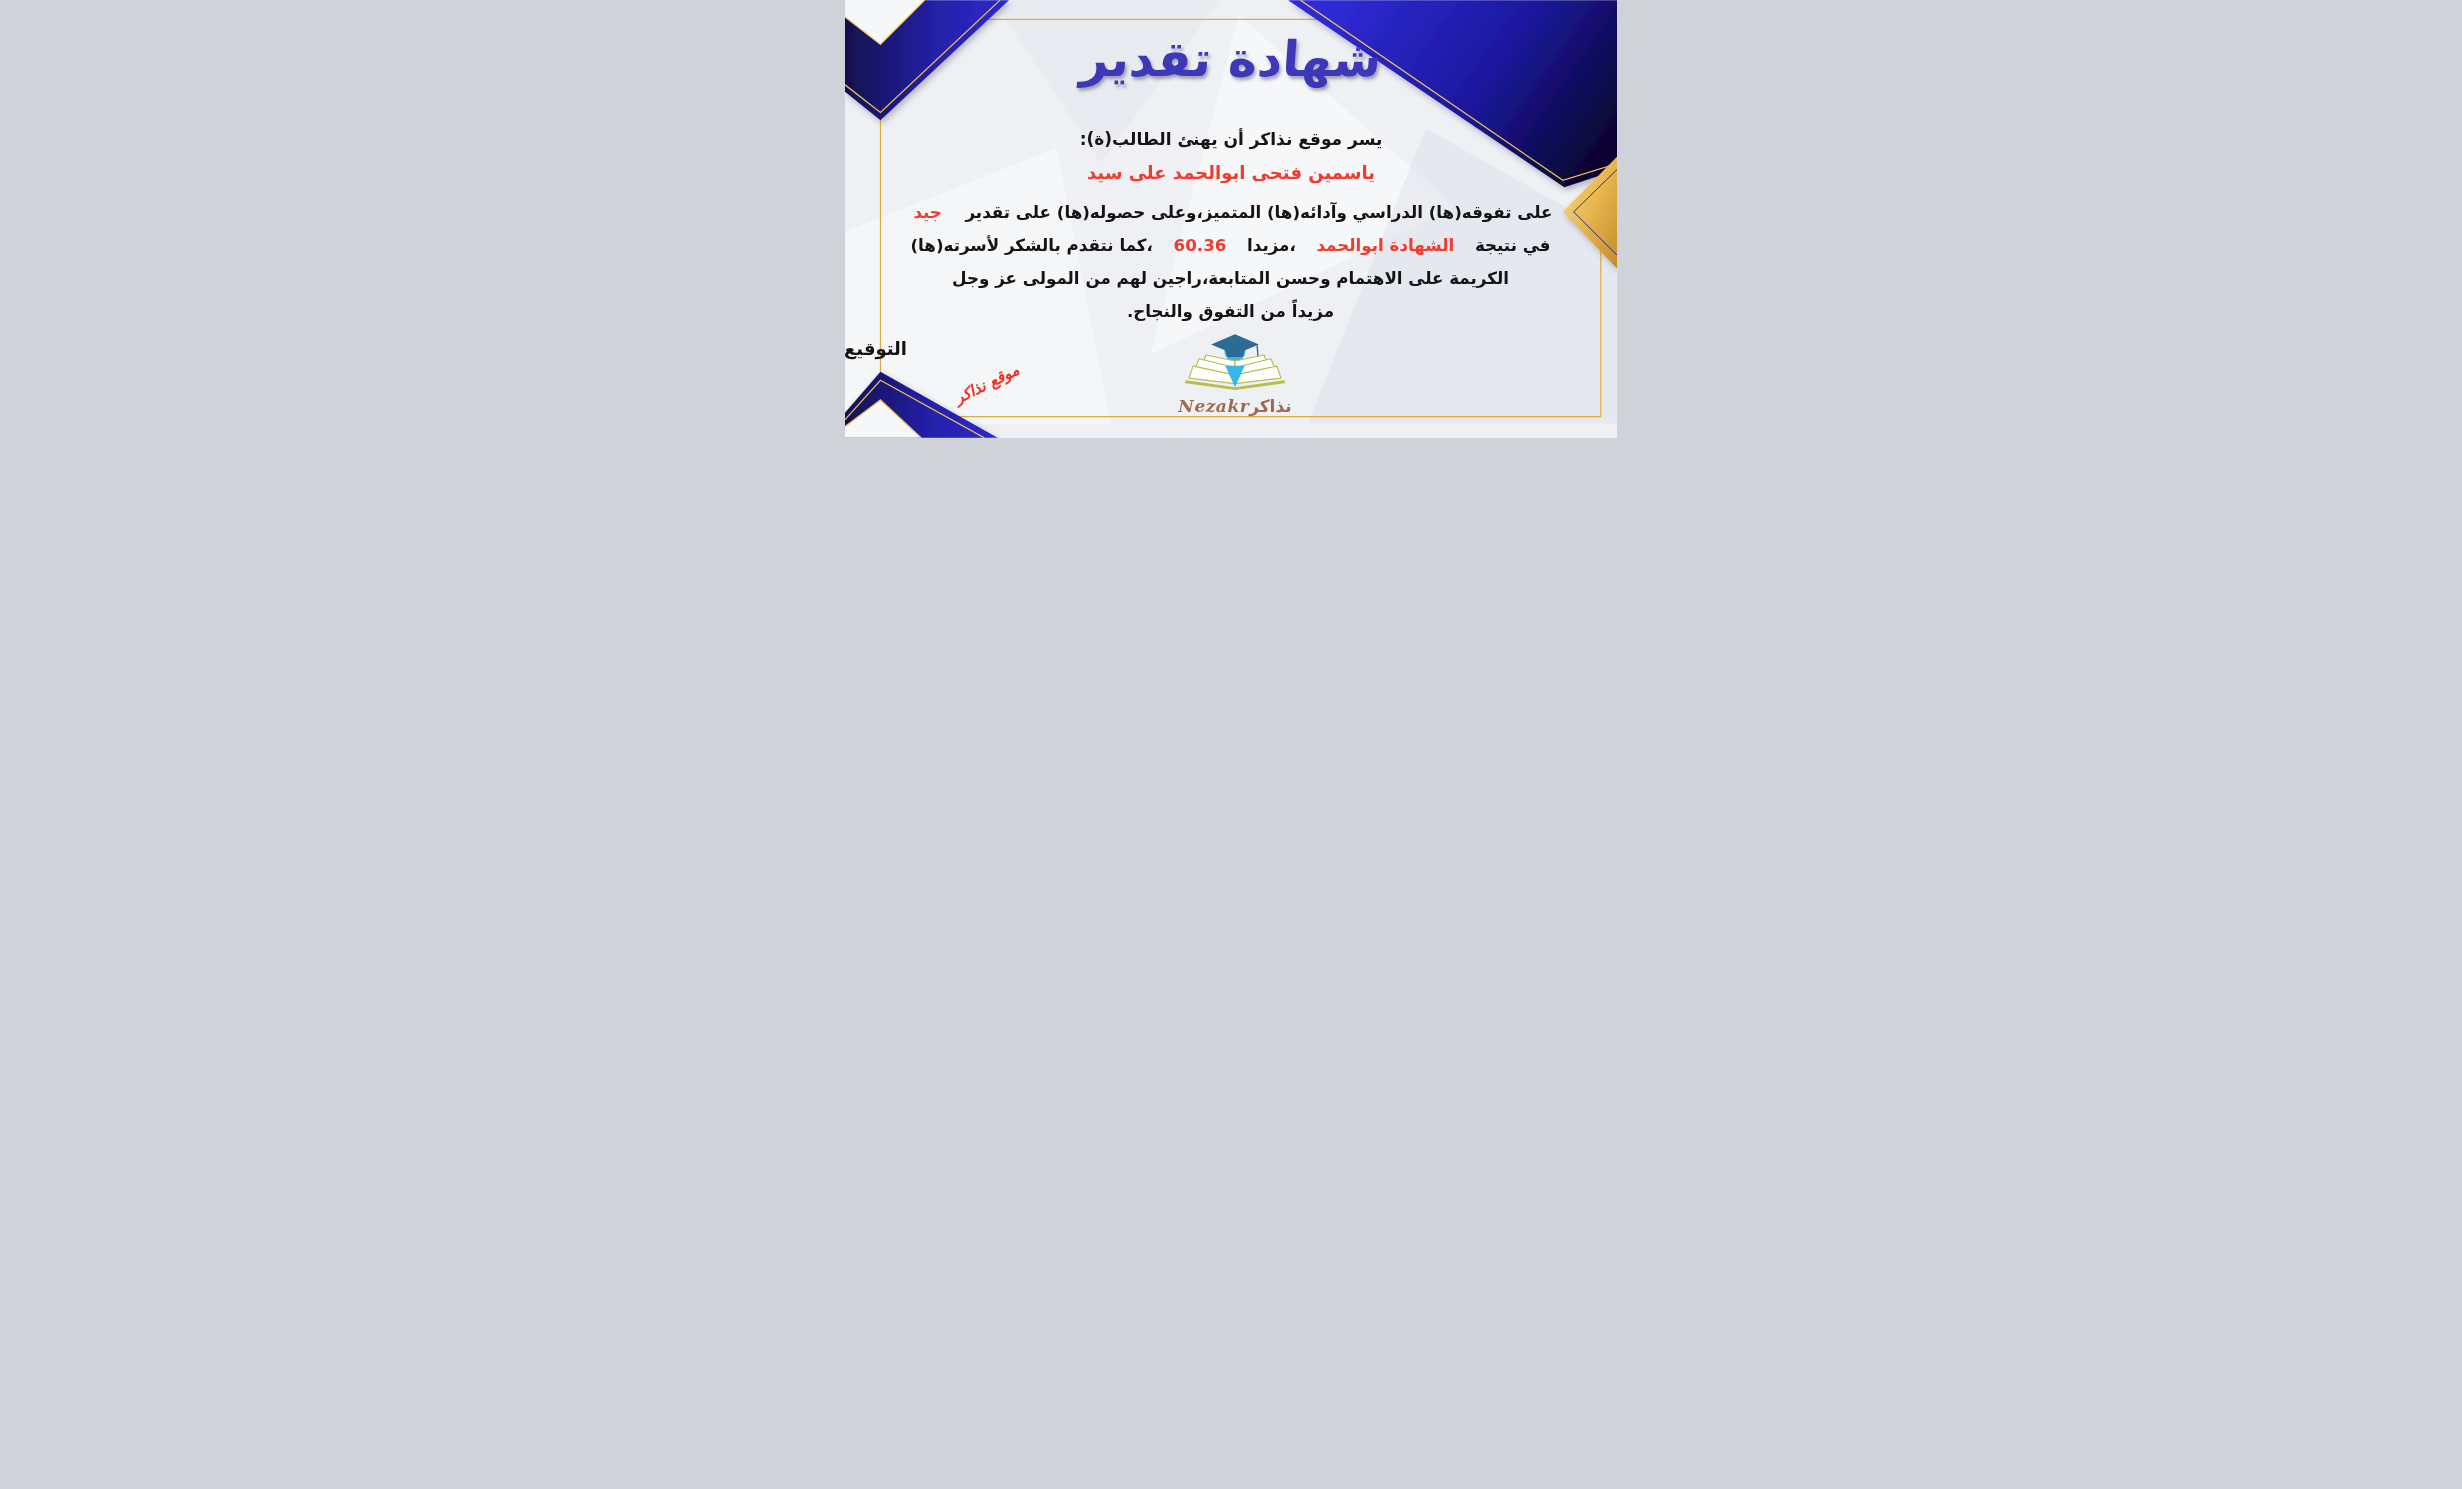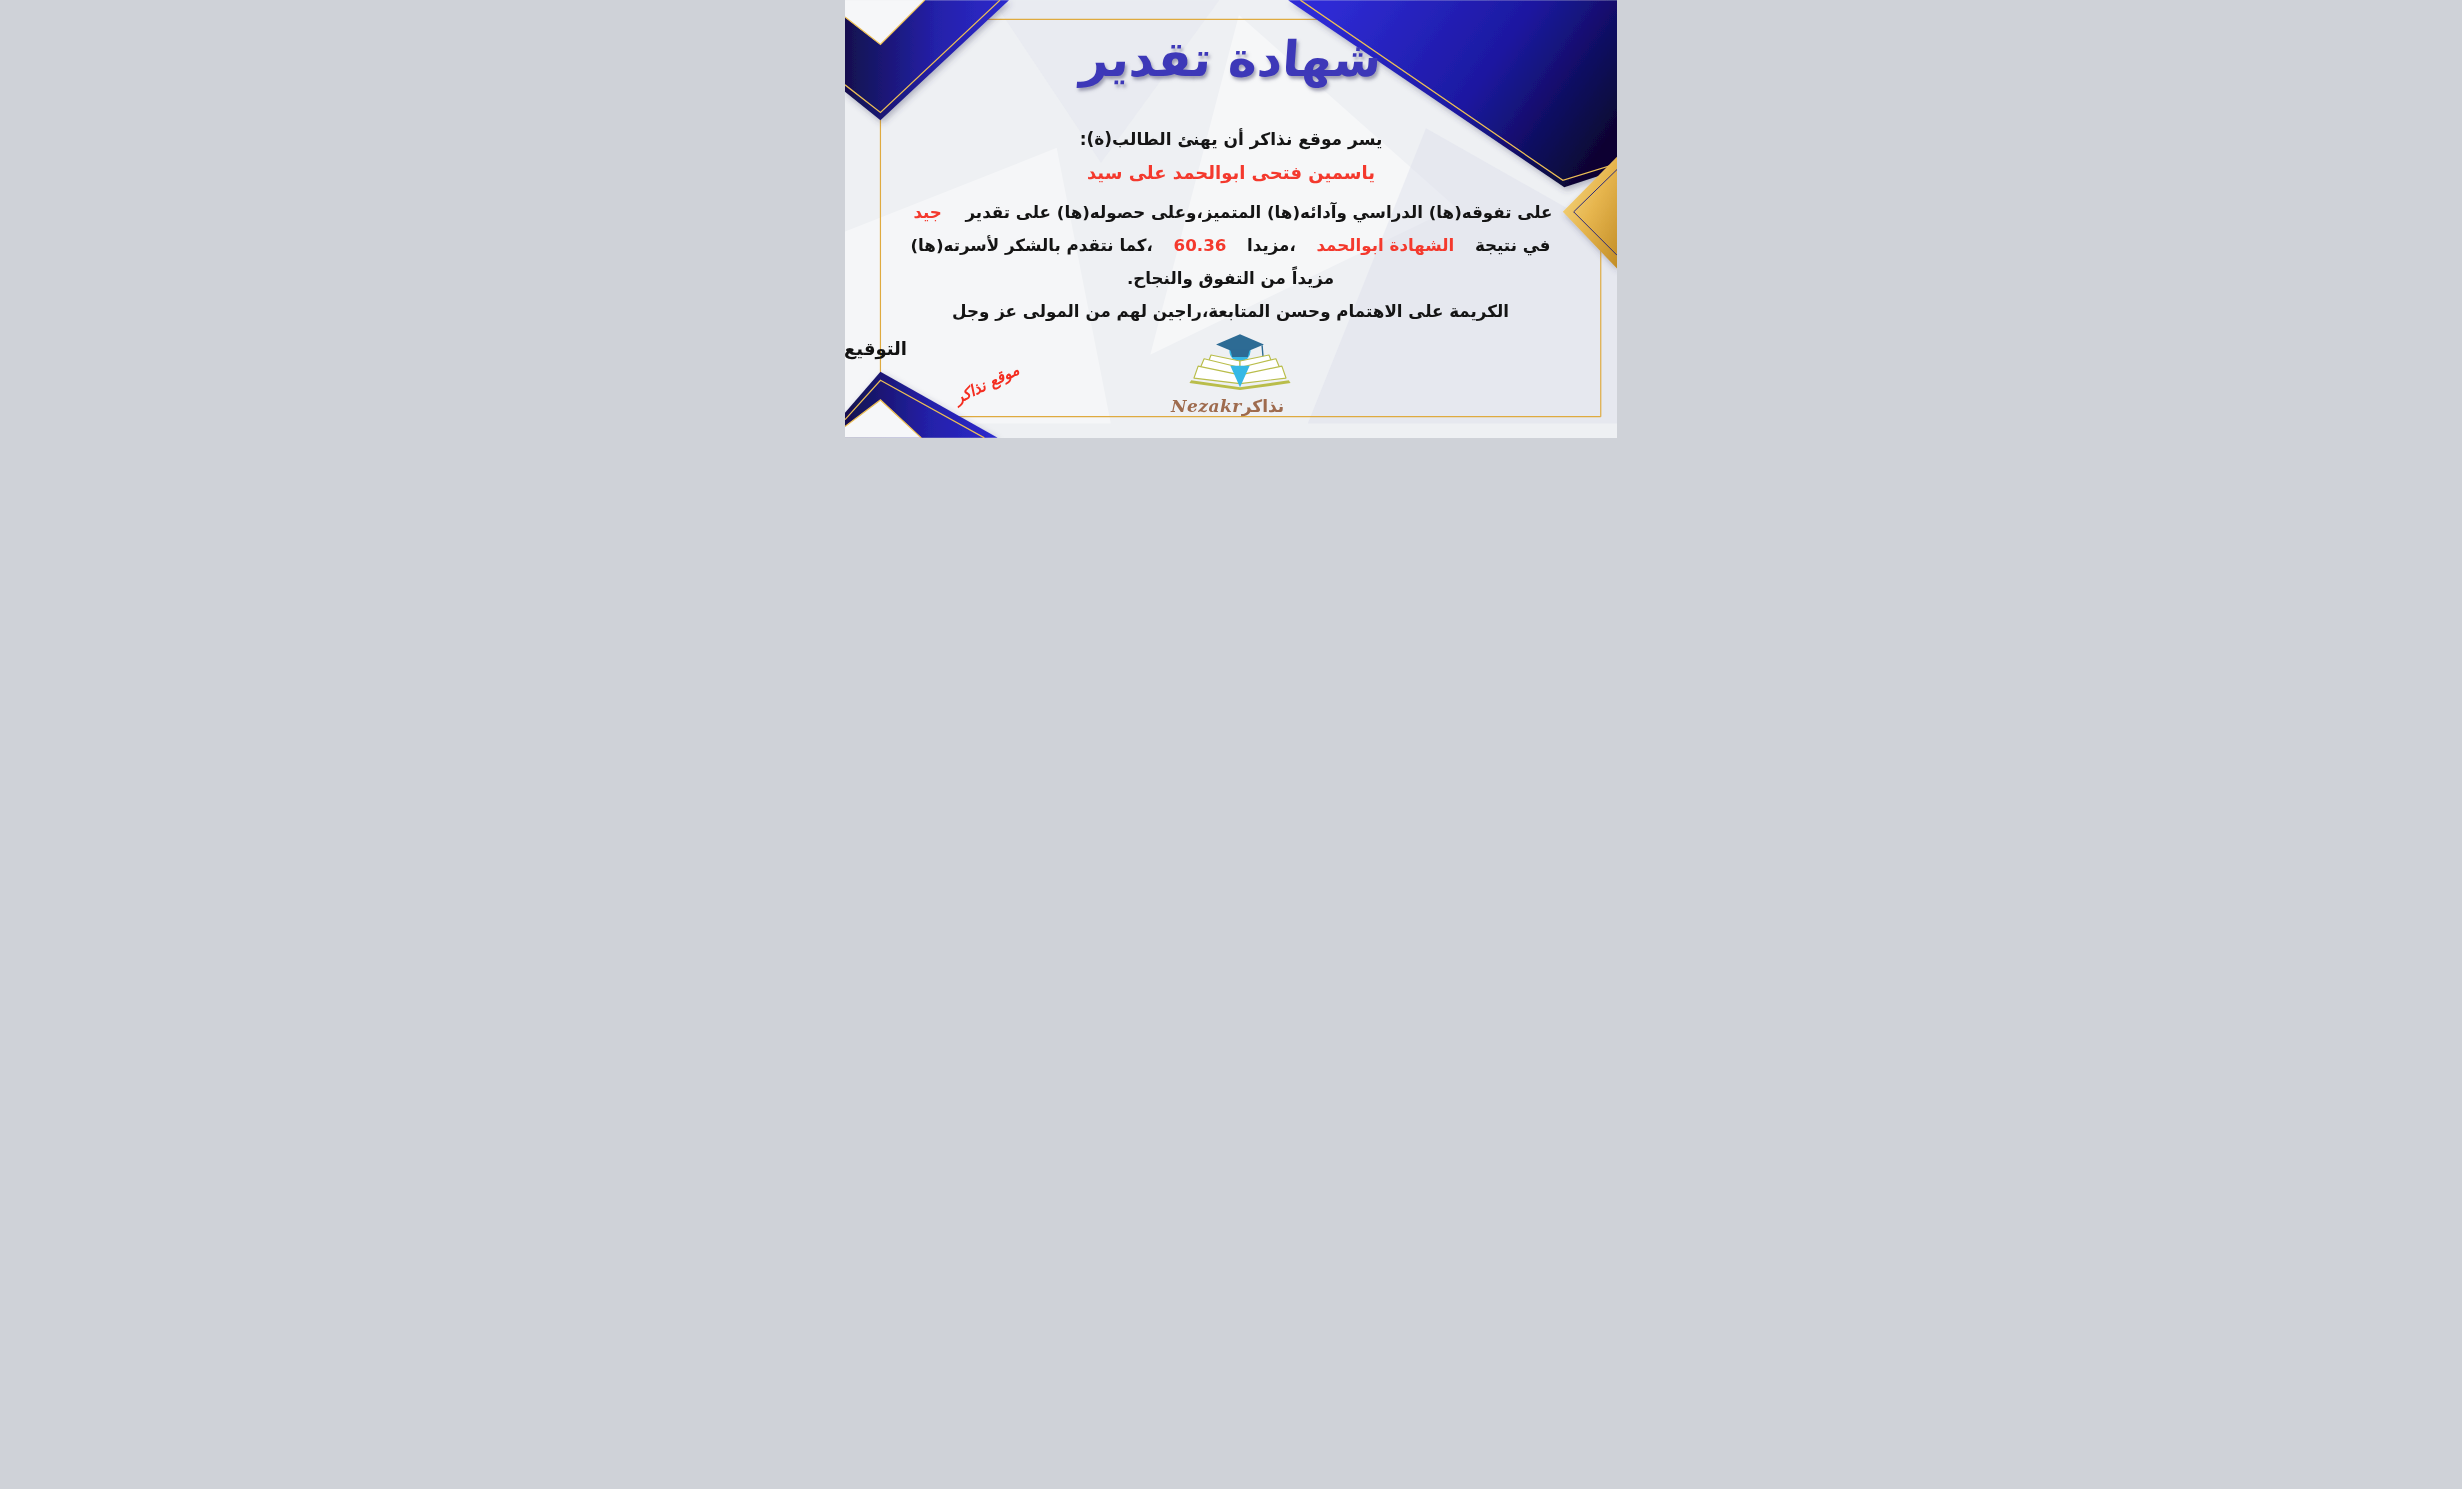--- a/index.html
+++ b/index.html
@@ -27,21 +27,21 @@
   .sig-label{
     position:absolute;top:338px;right:591px;width:182px;
     font-size:18px;font-weight:bold;color:#121212;text-align:left;
   }
   .sig-script{
     position:absolute;top:375px;right:551px;width:158px;
     font-size:15.3px;font-style:italic;color:#f42d20;text-align:center;
     transform:rotate(-26deg);
     font-weight:bold;
   }
-  .logo{position:absolute;top:327px;left:326px;width:128px;}
+  .logo{position:absolute;top:327px;left:326px;width:128px;text-align:center;}
   .logo-text{margin-top:-2px;font-size:17px;font-weight:bold;color:#9e6b4e;direction:ltr;}
   .logo-text .latin{font-family:"DejaVu Serif",serif;font-style:italic;letter-spacing:0.5px;}
   .logo-text .arabic{font-family:"DejaVu Sans",sans-serif;}
 </style>
 </head>
 <body>
 
 <div class="certificate">
 
   <svg class="deco" viewBox="0 0 1568 889" aria-hidden="true">
@@ -107,22 +107,22 @@
 
   <div class="txt title">شهادة تقدير</div>
 
   <div class="txt student-name">ياسمين فتحى ابوالحمد على سيد</div>
 
   <div class="txt intro">يسر موقع نذاكر أن يهنئ الطالب(ة):</div>
 
   <div class="body-text">
     <div><span>على تفوقه(ها) الدراسي وآدائه(ها) المتميز،وعلى حصوله(ها) على تقدير</span><span class="red-field grade">جيد</span></div>
     <div><span>في نتيجة</span><span class="red-field">الشهادة ابوالحمد</span><span>،مزيدا</span><span class="red-field">60.36</span><span>،كما نتقدم بالشكر لأسرته(ها)</span></div>
+    <div>الكريمة على الاهتمام وحسن المتابعة،راجين لهم من المولى عز وجل</div>
     <div>مزيداً من التفوق والنجاح.</div>
-    <div>الكريمة على الاهتمام وحسن المتابعة،راجين لهم من المولى عز وجل</div>
   </div>
 
   <div class="sig-label">التوقيع</div>
   <div class="sig-script">موقع نذاكر</div>
 
   <div class="logo">
     <svg width="118" height="69" viewBox="0 0 240 150" aria-hidden="true">
 
       <circle cx="120" cy="52" r="23" fill="#35b8e5"></circle>
 

